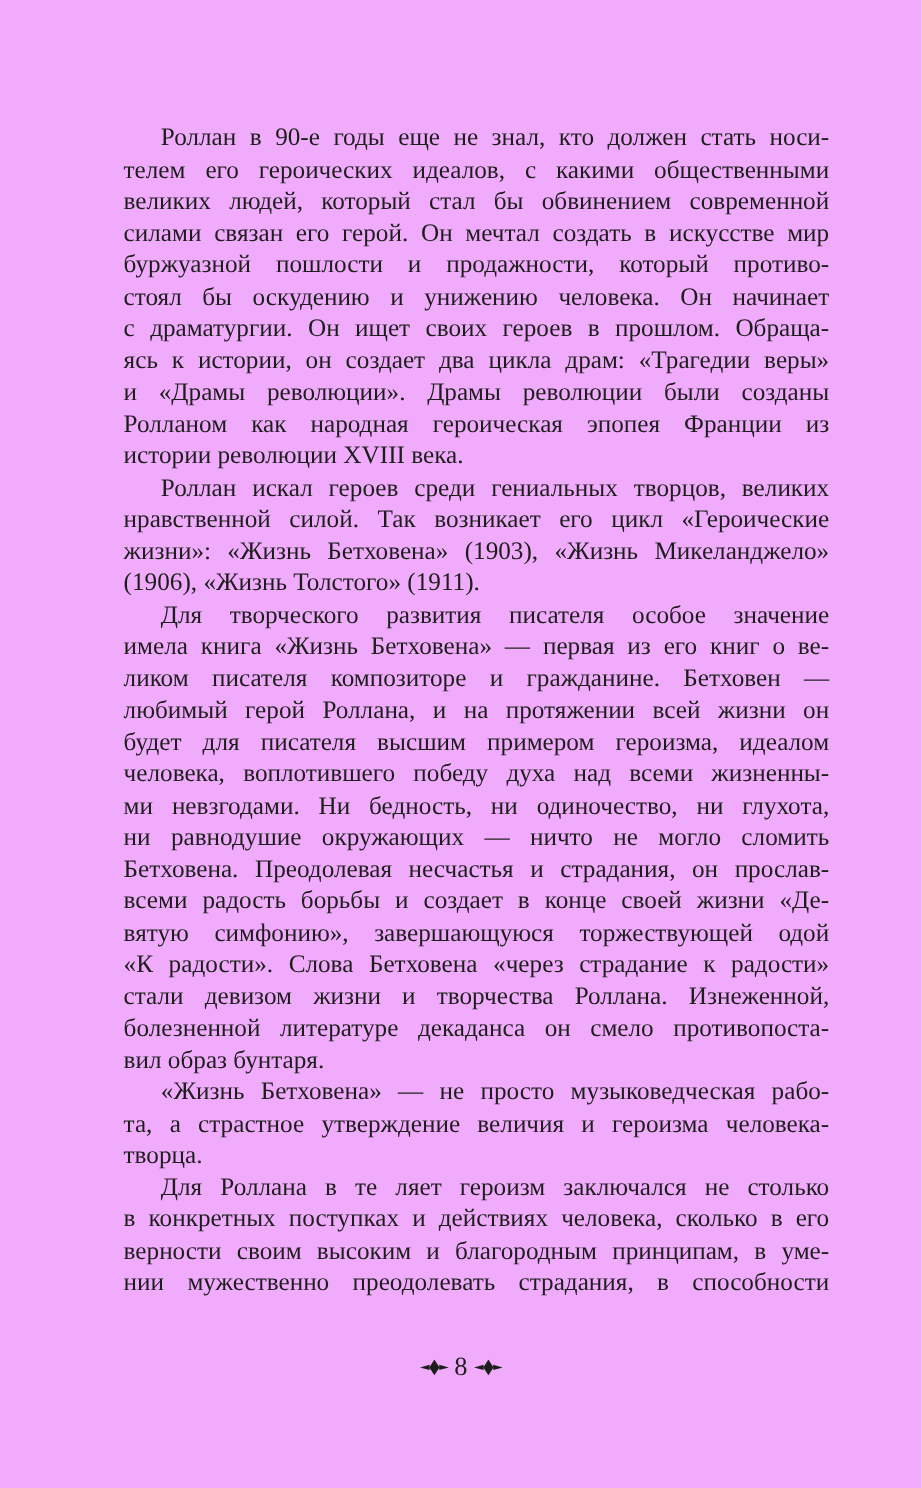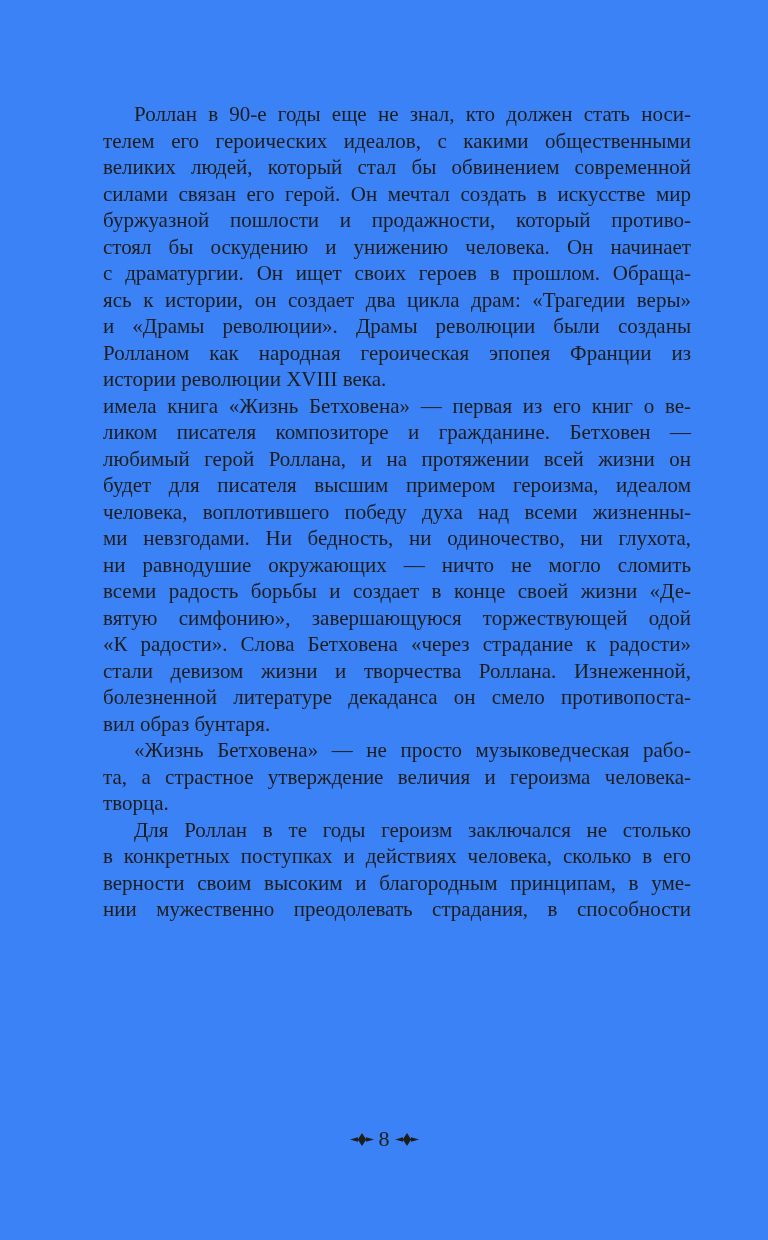--- a/index.html
+++ b/index.html
@@ -1,21 +1,21 @@
 <!DOCTYPE html>
 <html><head>
 <meta charset="utf-8">
 <style>
   * { margin: 0; padding: 0; box-sizing: border-box; }
   html, body { background: #e8e8e8; }
   .page {
     position: relative;
     width: 768px;
     height: 1240px;
-    background: #3b82f6;
+    background: #f0abfc;
     overflow: hidden;
     font-family: "Liberation Serif", "DejaVu Serif", serif;
   }
   .text-block {
     position: absolute;
     left: 103px;
     top: 101px;
     width: 588px;
     color: #1d1d1b;
     font-size: 21px;
@@ -65,41 +65,49 @@
         <div class="line">силами связан его герой. Он мечтал создать в искусстве мир</div>
         <div class="line">буржуазной пошлости и продажности, который противо-</div>
         <div class="line">стоял бы оскудению и унижению человека. Он начинает</div>
         <div class="line">с драматургии. Он ищет своих героев в прошлом. Обраща-</div>
         <div class="line">ясь к истории, он создает два цикла драм: «Трагедии веры»</div>
         <div class="line">и «Драмы революции». Драмы революции были созданы</div>
         <div class="line">Ролланом как народная героическая эпопея Франции из</div>
         <div class="line last">истории революции XVIII века.</div>
       </div>
       <div class="paragraph">
+        <div class="line first">Роллан искал героев среди гениальных творцов, великих</div>
+        <div class="line">нравственной силой. Так возникает его цикл «Героические</div>
+        <div class="line">жизни»: «Жизнь Бетховена» (1903), «Жизнь Микеланджело»</div>
+        <div class="line last">(1906), «Жизнь Толстого» (1911).</div>
+      </div>
+      <div class="paragraph">
+        <div class="line first">Для творческого развития писателя особое значение</div>
         <div class="line">имела книга «Жизнь Бетховена» — первая из его книг о ве-</div>
         <div class="line">ликом писателя композиторе и гражданине. Бетховен —</div>
         <div class="line">любимый герой Роллана, и на протяжении всей жизни он</div>
         <div class="line">будет для писателя высшим примером героизма, идеалом</div>
         <div class="line">человека, воплотившего победу духа над всеми жизненны-</div>
         <div class="line">ми невзгодами. Ни бедность, ни одиночество, ни глухота,</div>
         <div class="line">ни равнодушие окружающих — ничто не могло сломить</div>
+        <div class="line">Бетховена. Преодолевая несчастья и страдания, он прослав-</div>
         <div class="line">всеми радость борьбы и создает в конце своей жизни «Де-</div>
         <div class="line">вятую симфонию», завершающуюся торжествующей одой</div>
         <div class="line">«К радости». Слова Бетховена «через страдание к радости»</div>
         <div class="line">стали девизом жизни и творчества Роллана. Изнеженной,</div>
         <div class="line">болезненной литературе декаданса он смело противопоста-</div>
         <div class="line last">вил образ бунтаря.</div>
       </div>
       <div class="paragraph">
         <div class="line first">«Жизнь Бетховена» — не просто музыковедческая рабо-</div>
         <div class="line">та, а страстное утверждение величия и героизма человека-</div>
         <div class="line last">творца.</div>
       </div>
       <div class="paragraph">
-        <div class="line first">Для Роллан в те годы героизм заключался не столько</div>
+        <div class="line first">Для Роллана в те ляет героизм заключался не столько</div>
         <div class="line">в конкретных поступках и действиях человека, сколько в его</div>
         <div class="line">верности своим высоким и благородным принципам, в уме-</div>
         <div class="line">нии мужественно преодолевать страдания, в способности</div>
       </div>
     </div>
 
   <div class="footer">
     <span class="ornament">
       <svg width="24" height="13" viewBox="0 0 24 13" xmlns="http://www.w3.org/2000/svg">
         <path d="M12 0 L16.2 6.5 L12 13 L7.8 6.5 Z" fill="#1d1d1b"></path>

